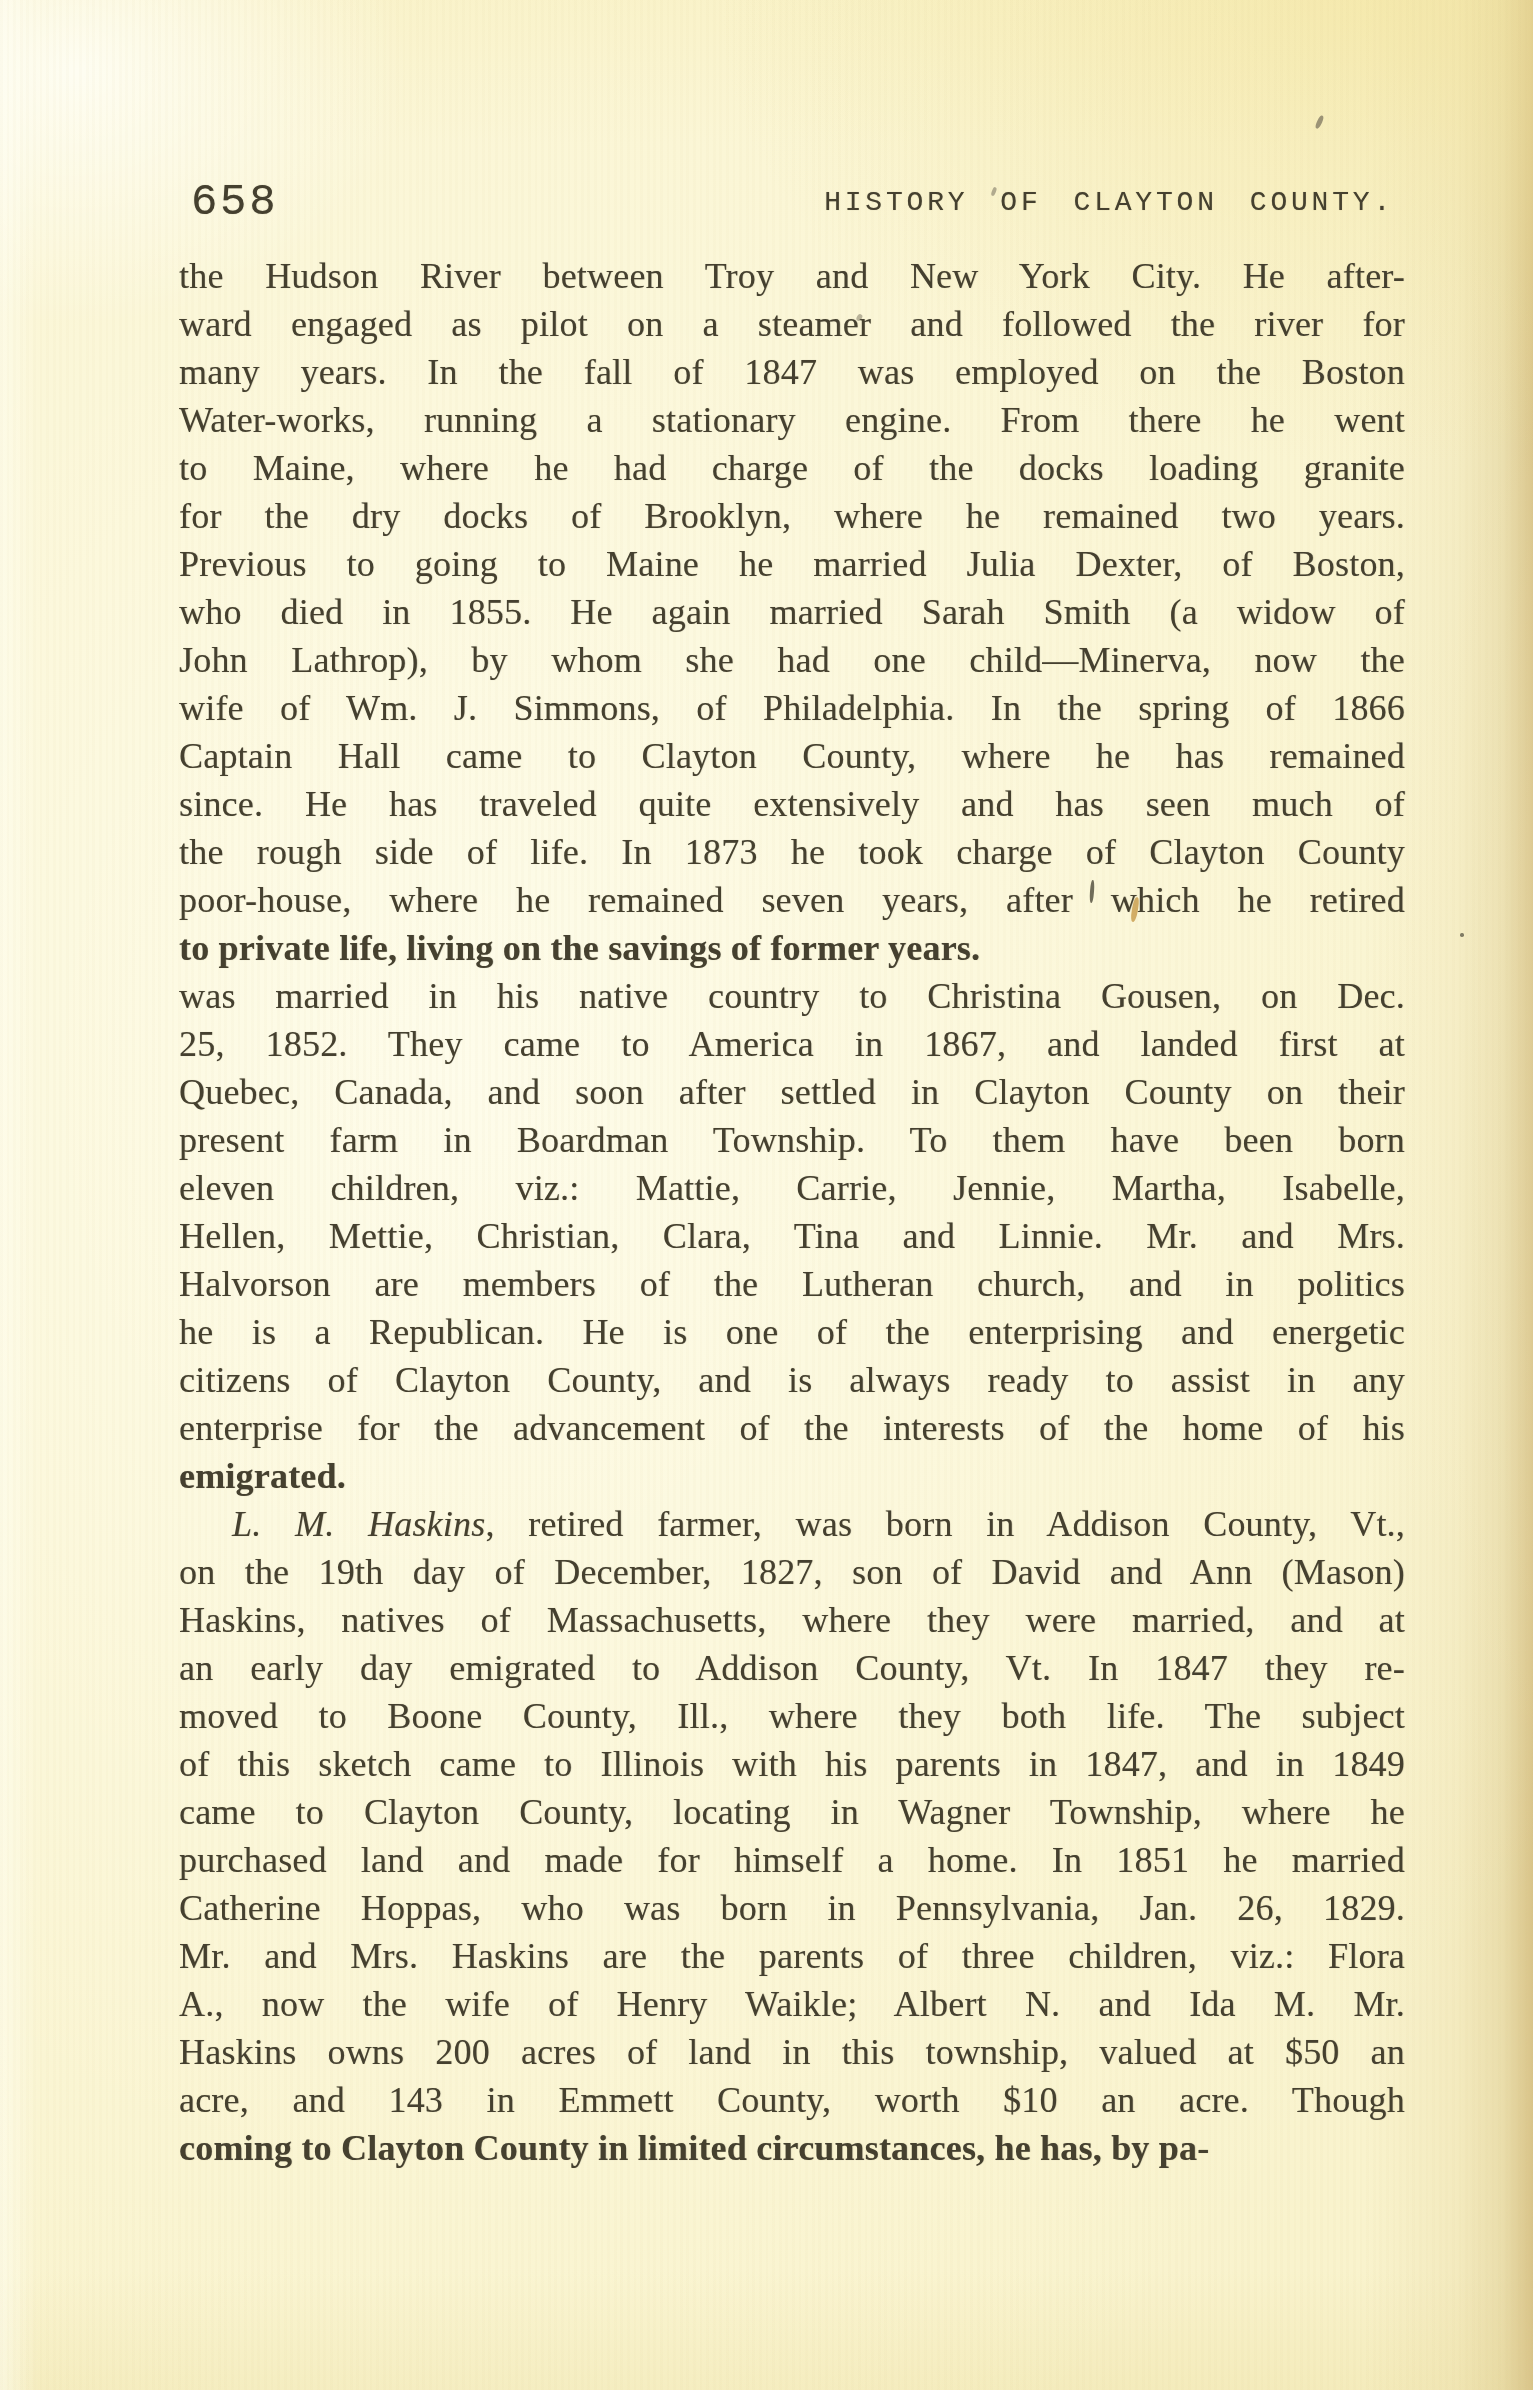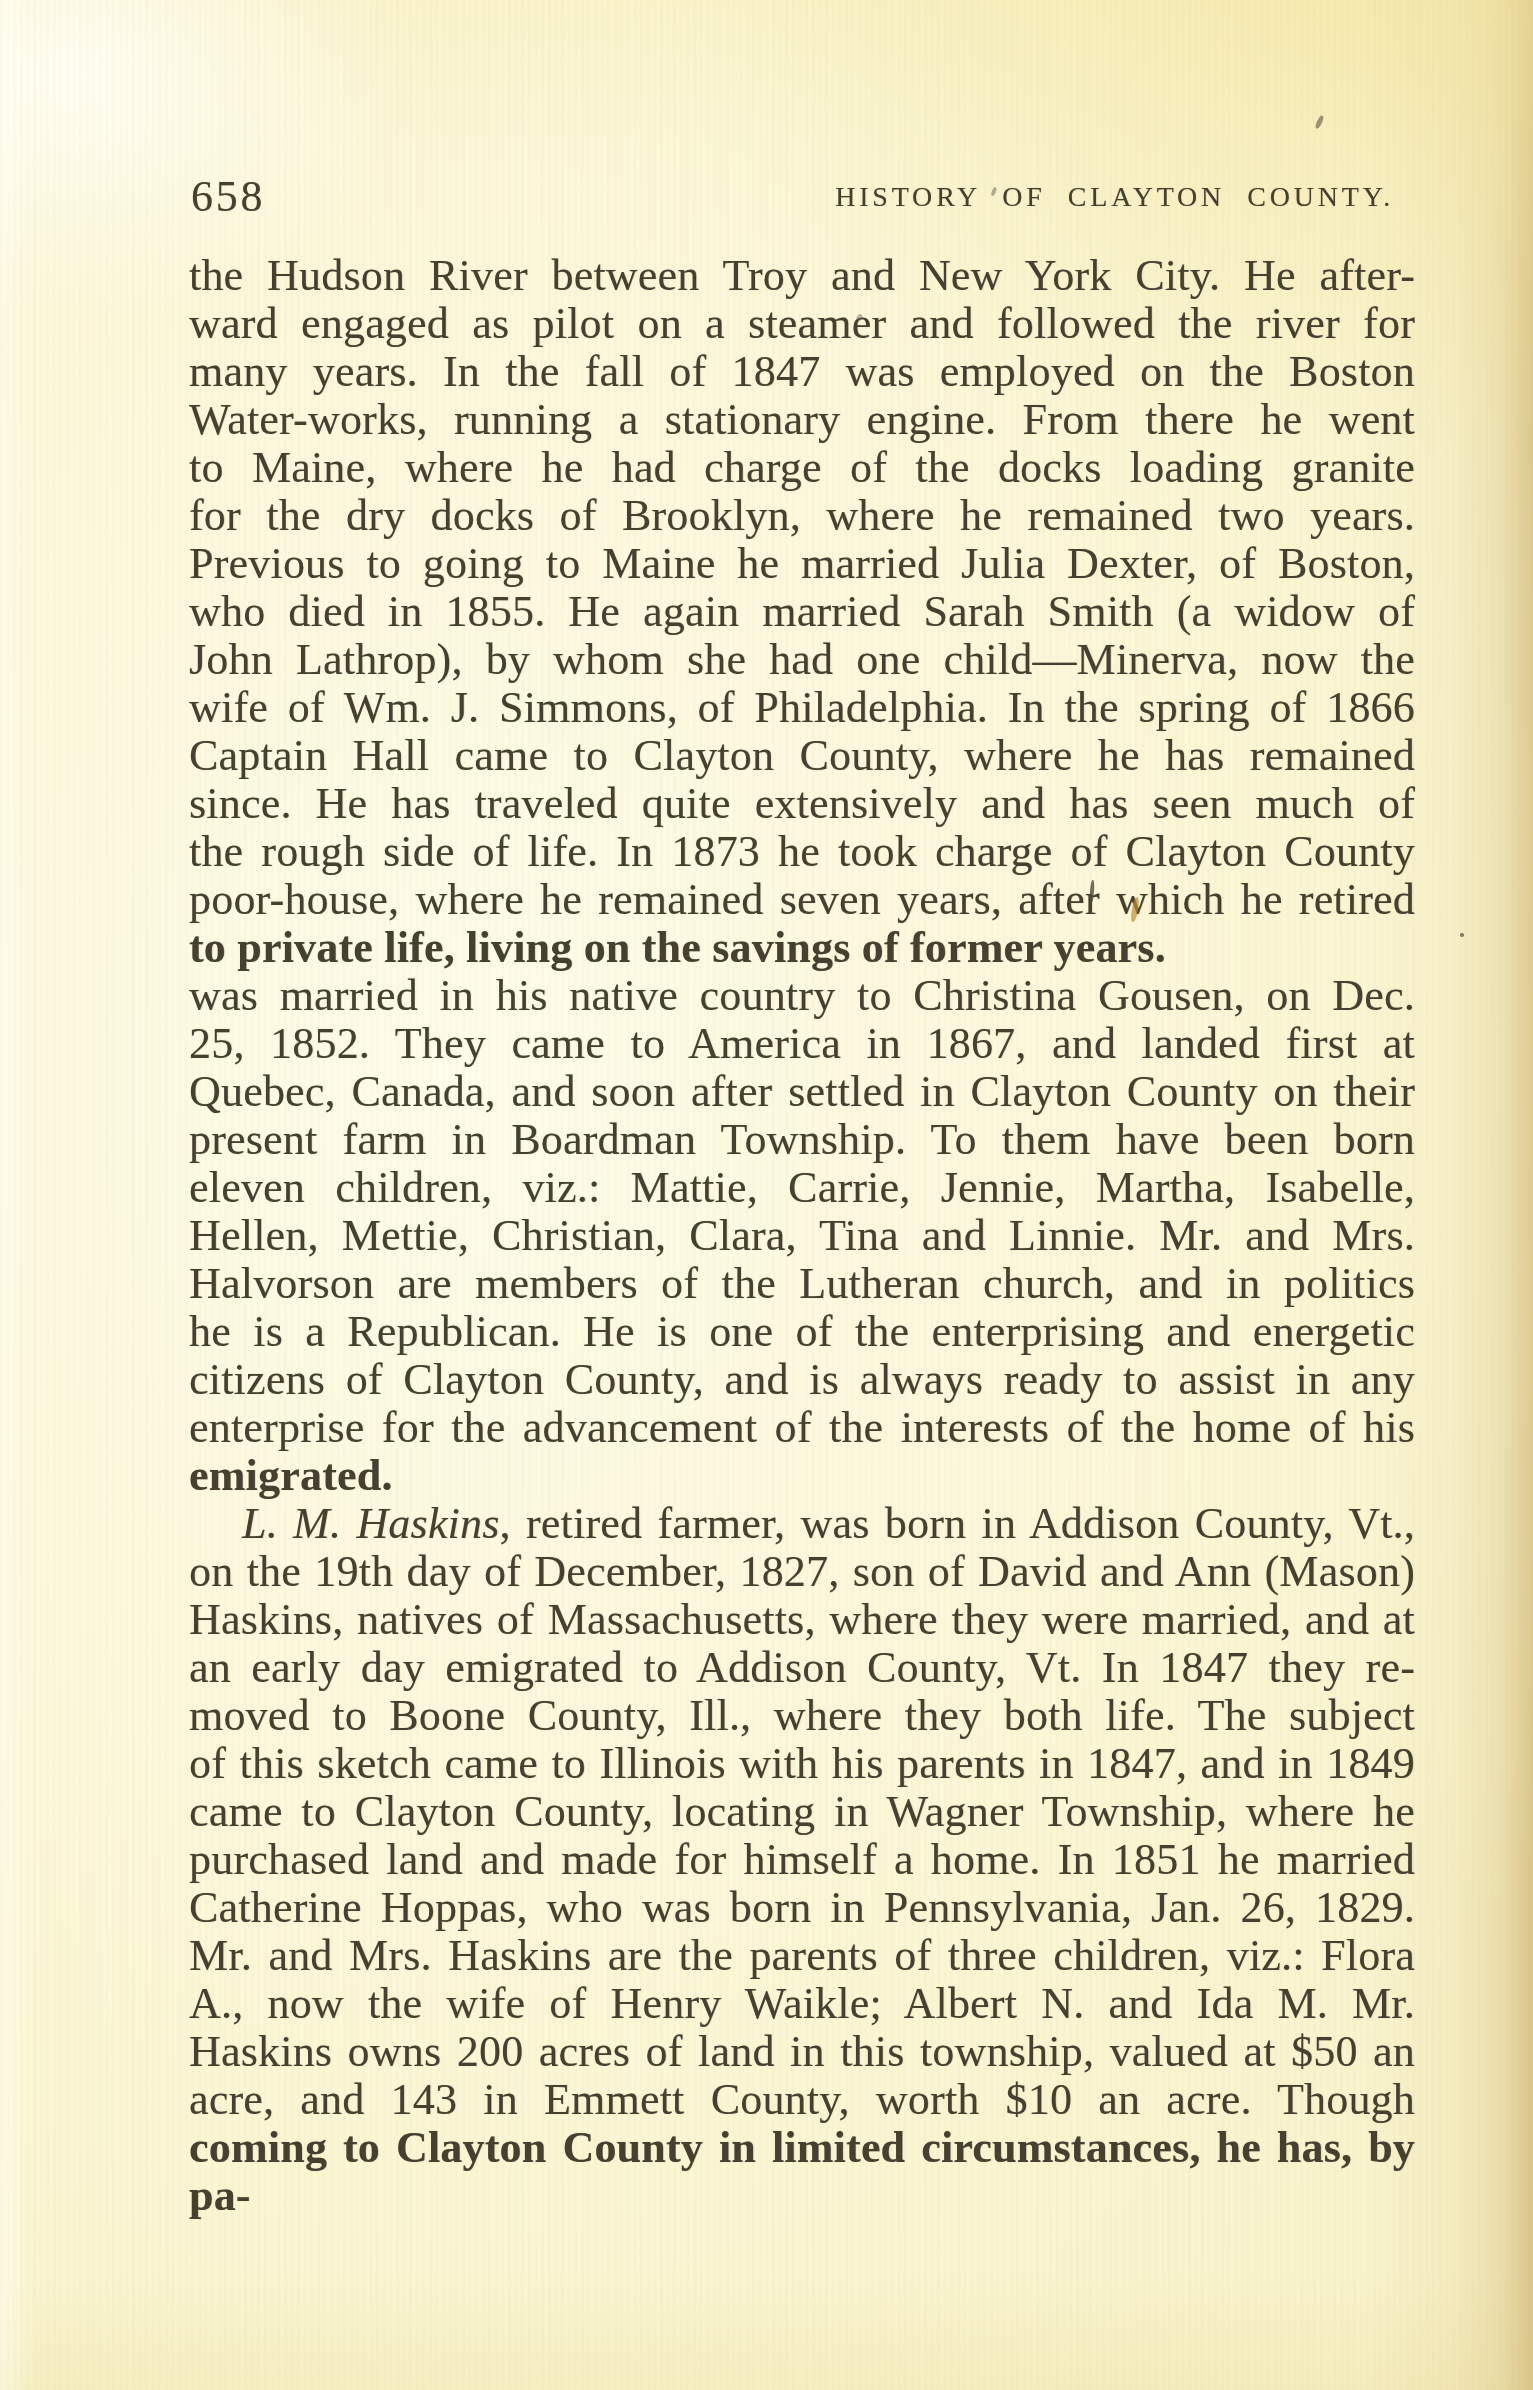--- a/index.html
+++ b/index.html
@@ -22,37 +22,37 @@
       linear-gradient(to right, rgba(255,255,246,0.55), rgba(255,255,246,0) 2.5%),
       linear-gradient(to left, #d9c489 0%, rgba(219,200,138,0.5) 2%, rgba(230,213,154,0.28) 5%, rgba(230,213,154,0) 11%),
       linear-gradient(to bottom, rgba(246,236,180,0.5), rgba(246,236,180,0) 6%),
       linear-gradient(to top, rgba(238,226,166,0.45), rgba(238,226,166,0) 5%),
       var(--paper);
   }
   .grain{
     position:absolute;inset:0;pointer-events:none;
     background:repeating-linear-gradient(90deg, rgba(205,185,125,0.045) 0 2.8px, rgba(255,255,255,0) 2.8px 6.6px);
   }
-  .header{position:absolute;left:189px;top:171px;width:1226px;height:53px;}
+  .header{position:absolute;left:189px;top:177px;width:1226px;height:53px;font-family:Liberation Mono, monospace;}
   .pageno{
     position:absolute;left:1.9px;top:0;
     font-size:44px;letter-spacing:2.8px;
     text-shadow:0 0 0.9px rgba(69,64,47,0.45);
   }
   .runhead{
     position:absolute;left:0;right:0;top:10.4px;text-align:right;
   }
   .runhead span{
     position:relative;left:-21px;
     font-size:28px;letter-spacing:3.8px;word-spacing:11.4px;
     text-shadow:0 0 0.9px rgba(69,64,47,0.4);
   }
   .body{
-    position:absolute;left:189px;top:252px;width:1226px;
-    font-size:44px;line-height:48px;letter-spacing:0.2px;
+    position:absolute;left:179px;top:252px;width:1226px;
+    font-size:36px;line-height:48px;letter-spacing:0.2px;
     text-shadow:0.4px 0.4px 0.8px rgba(62,57,42,0.35);
   }
   .para{margin:0;}
   .line{
     height:48px;
     text-align:justify;
     text-align-last:justify;
   }
   .line.last{text-align-last:left;font-weight:bold;}
   .line.indent{text-indent:53px;}

